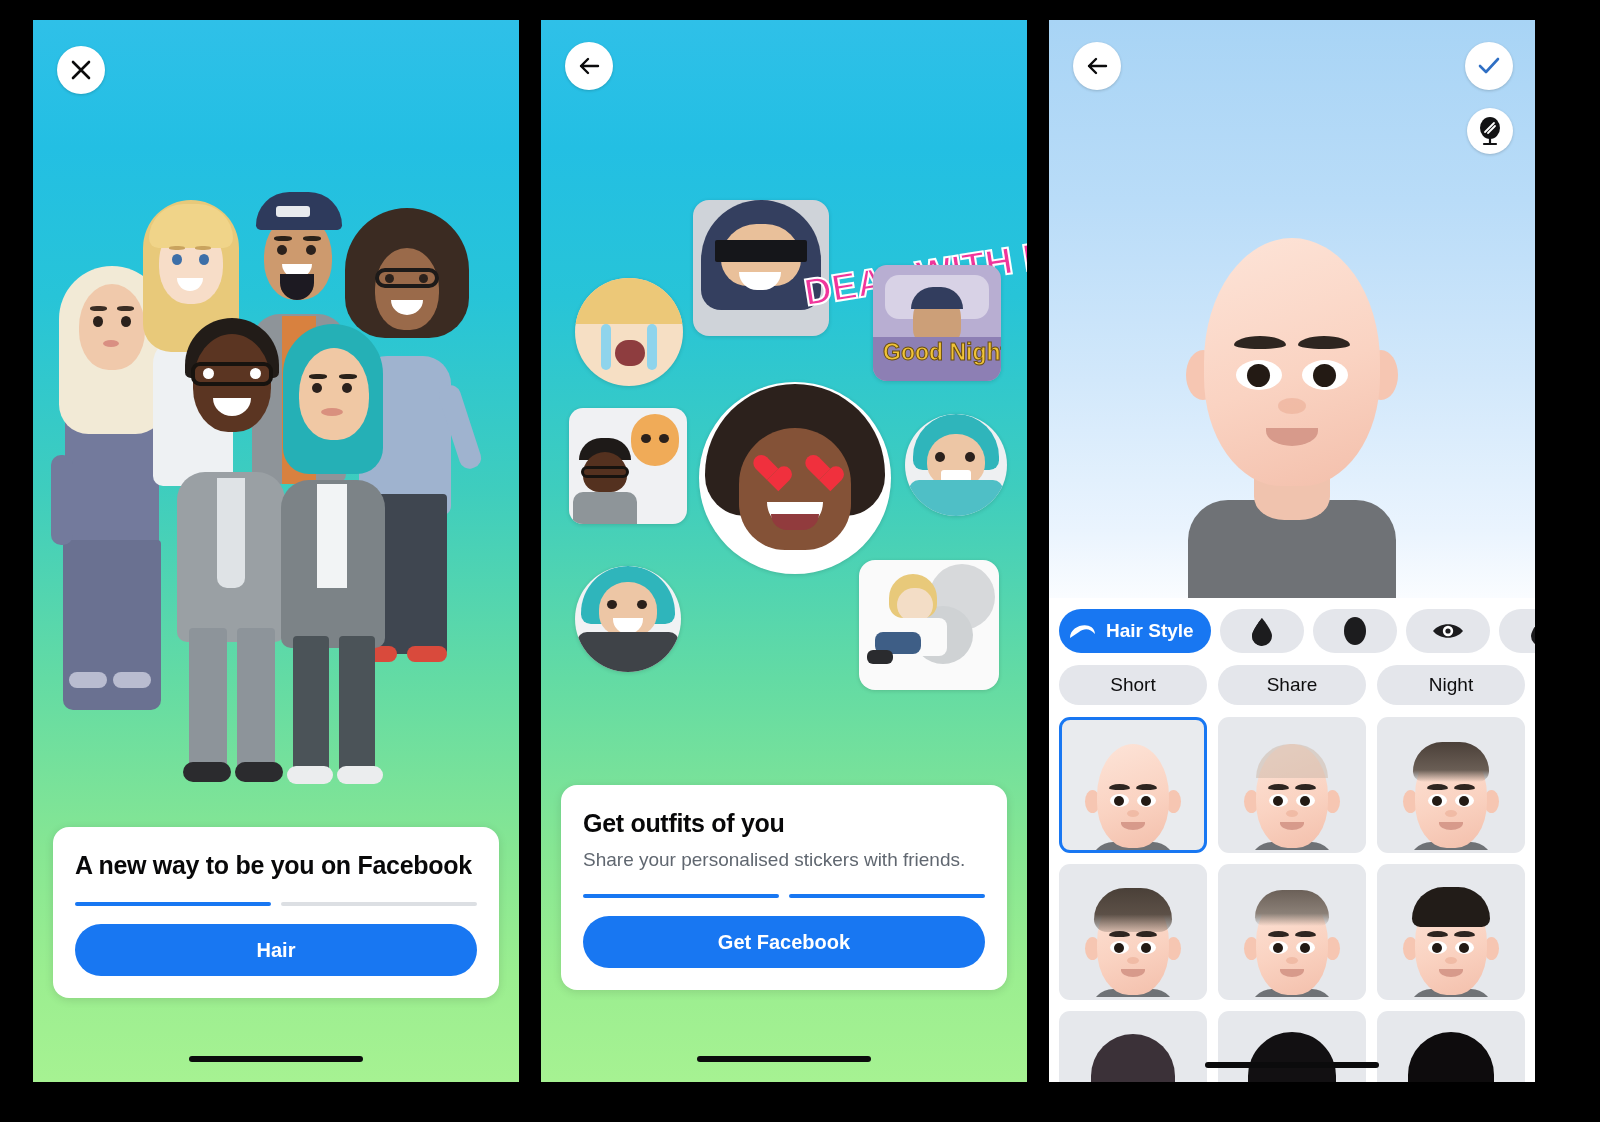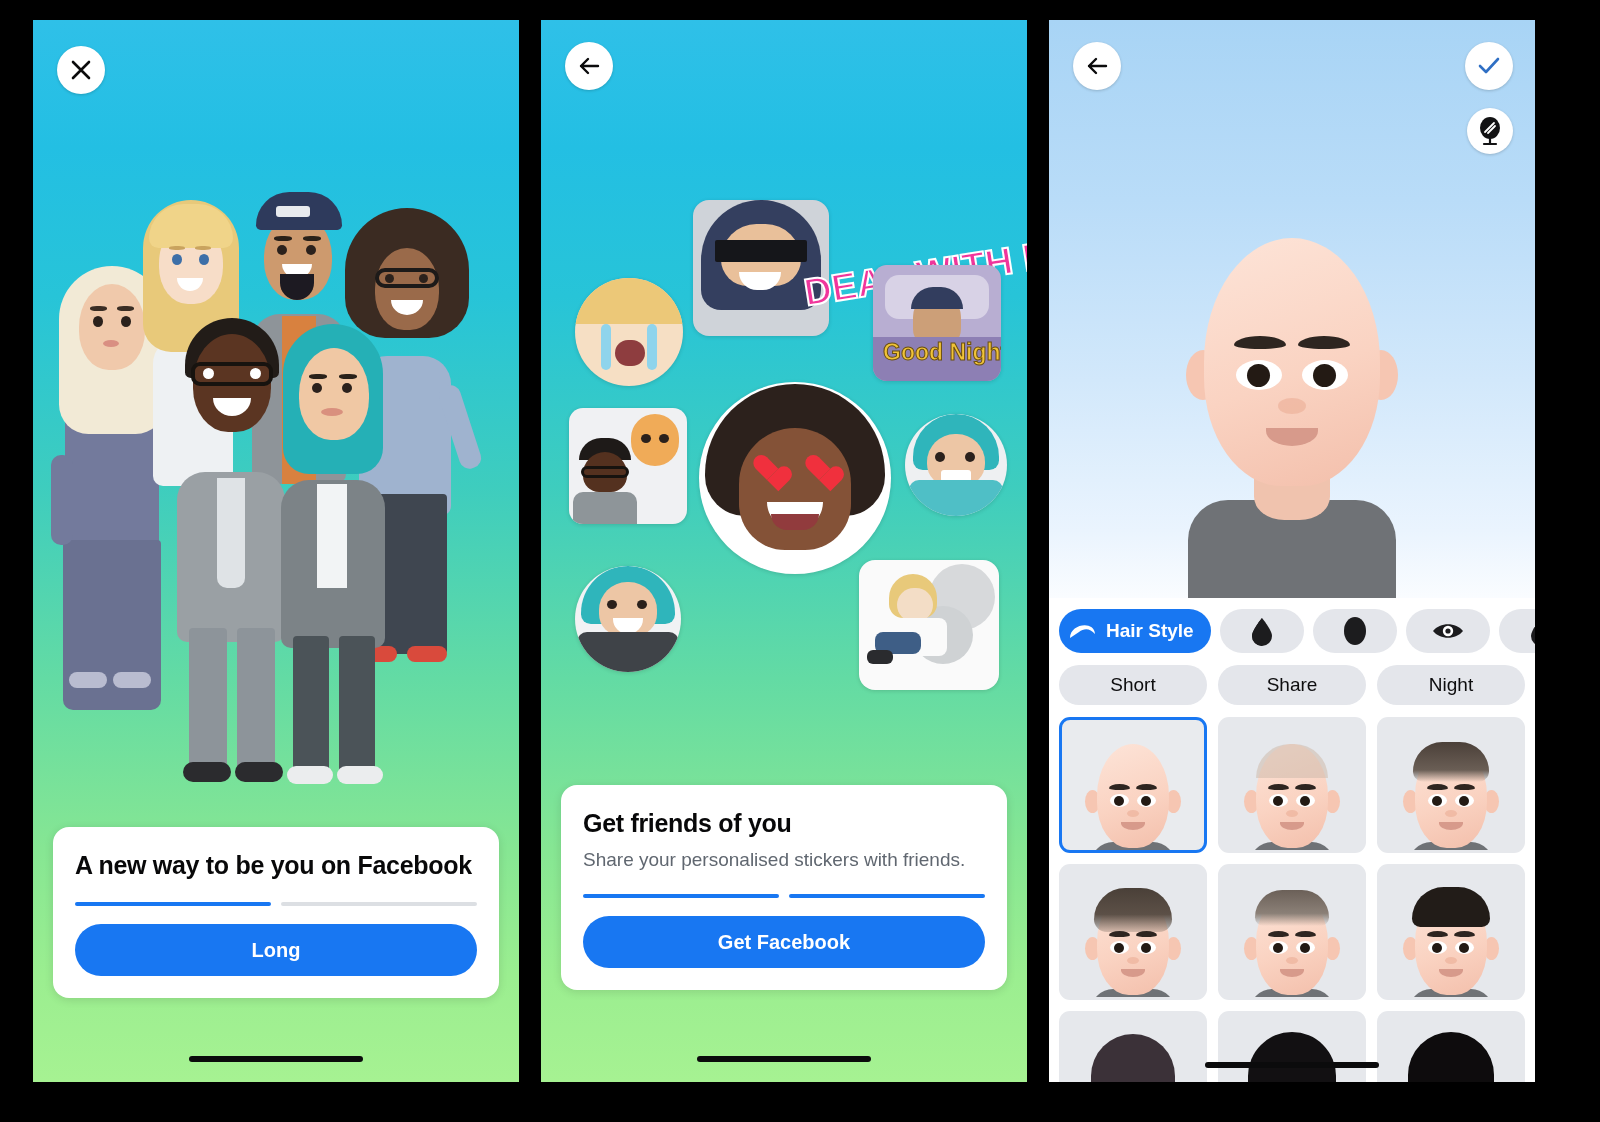--- a/index.html
+++ b/index.html
@@ -253,21 +253,21 @@
         <path d="M3 3 L19 19 M19 3 L3 19" stroke="#0b0b0c" stroke-width="2.6" stroke-linecap="round"></path>
       </svg>
     </div>
 
     <div class="card" id="card-1">
       <div class="card-title">A new way to be you on Facebook</div>
       <div class="dots">
         <div class="dot on"></div>
         <div class="dot"></div>
       </div>
-      <button class="cta">Long</button>
+      <button class="cta">Hair</button>
     </div>
 
     <div class="home-bar"></div>
   </div>
 
   <div class="phone" id="phone-2">
     <div class="grad-onboard"></div>
 
     <div style="position:absolute;inset:0;">
 
@@ -343,21 +343,21 @@
       </div>
     </div>
 
     <div class="navbtn" id="back-btn-2">
       <svg width="22" height="20" viewBox="0 0 22 20">
         <path d="M20 10 H3 M10 3 L3 10 L10 17" stroke="#0b0b0c" stroke-width="2.4" fill="none" stroke-linecap="round" stroke-linejoin="round"></path>
       </svg>
     </div>
 
     <div class="card" id="card-2">
-      <div class="card-title">Get friends of you</div>
+      <div class="card-title">Get outfits of you</div>
       <div class="card-sub">Share your personalised stickers with friends.</div>
       <div class="dots">
         <div class="dot on"></div>
         <div class="dot on"></div>
       </div>
       <button class="cta">Get Facebook</button>
     </div>
 
     <div class="home-bar"></div>
   </div>

